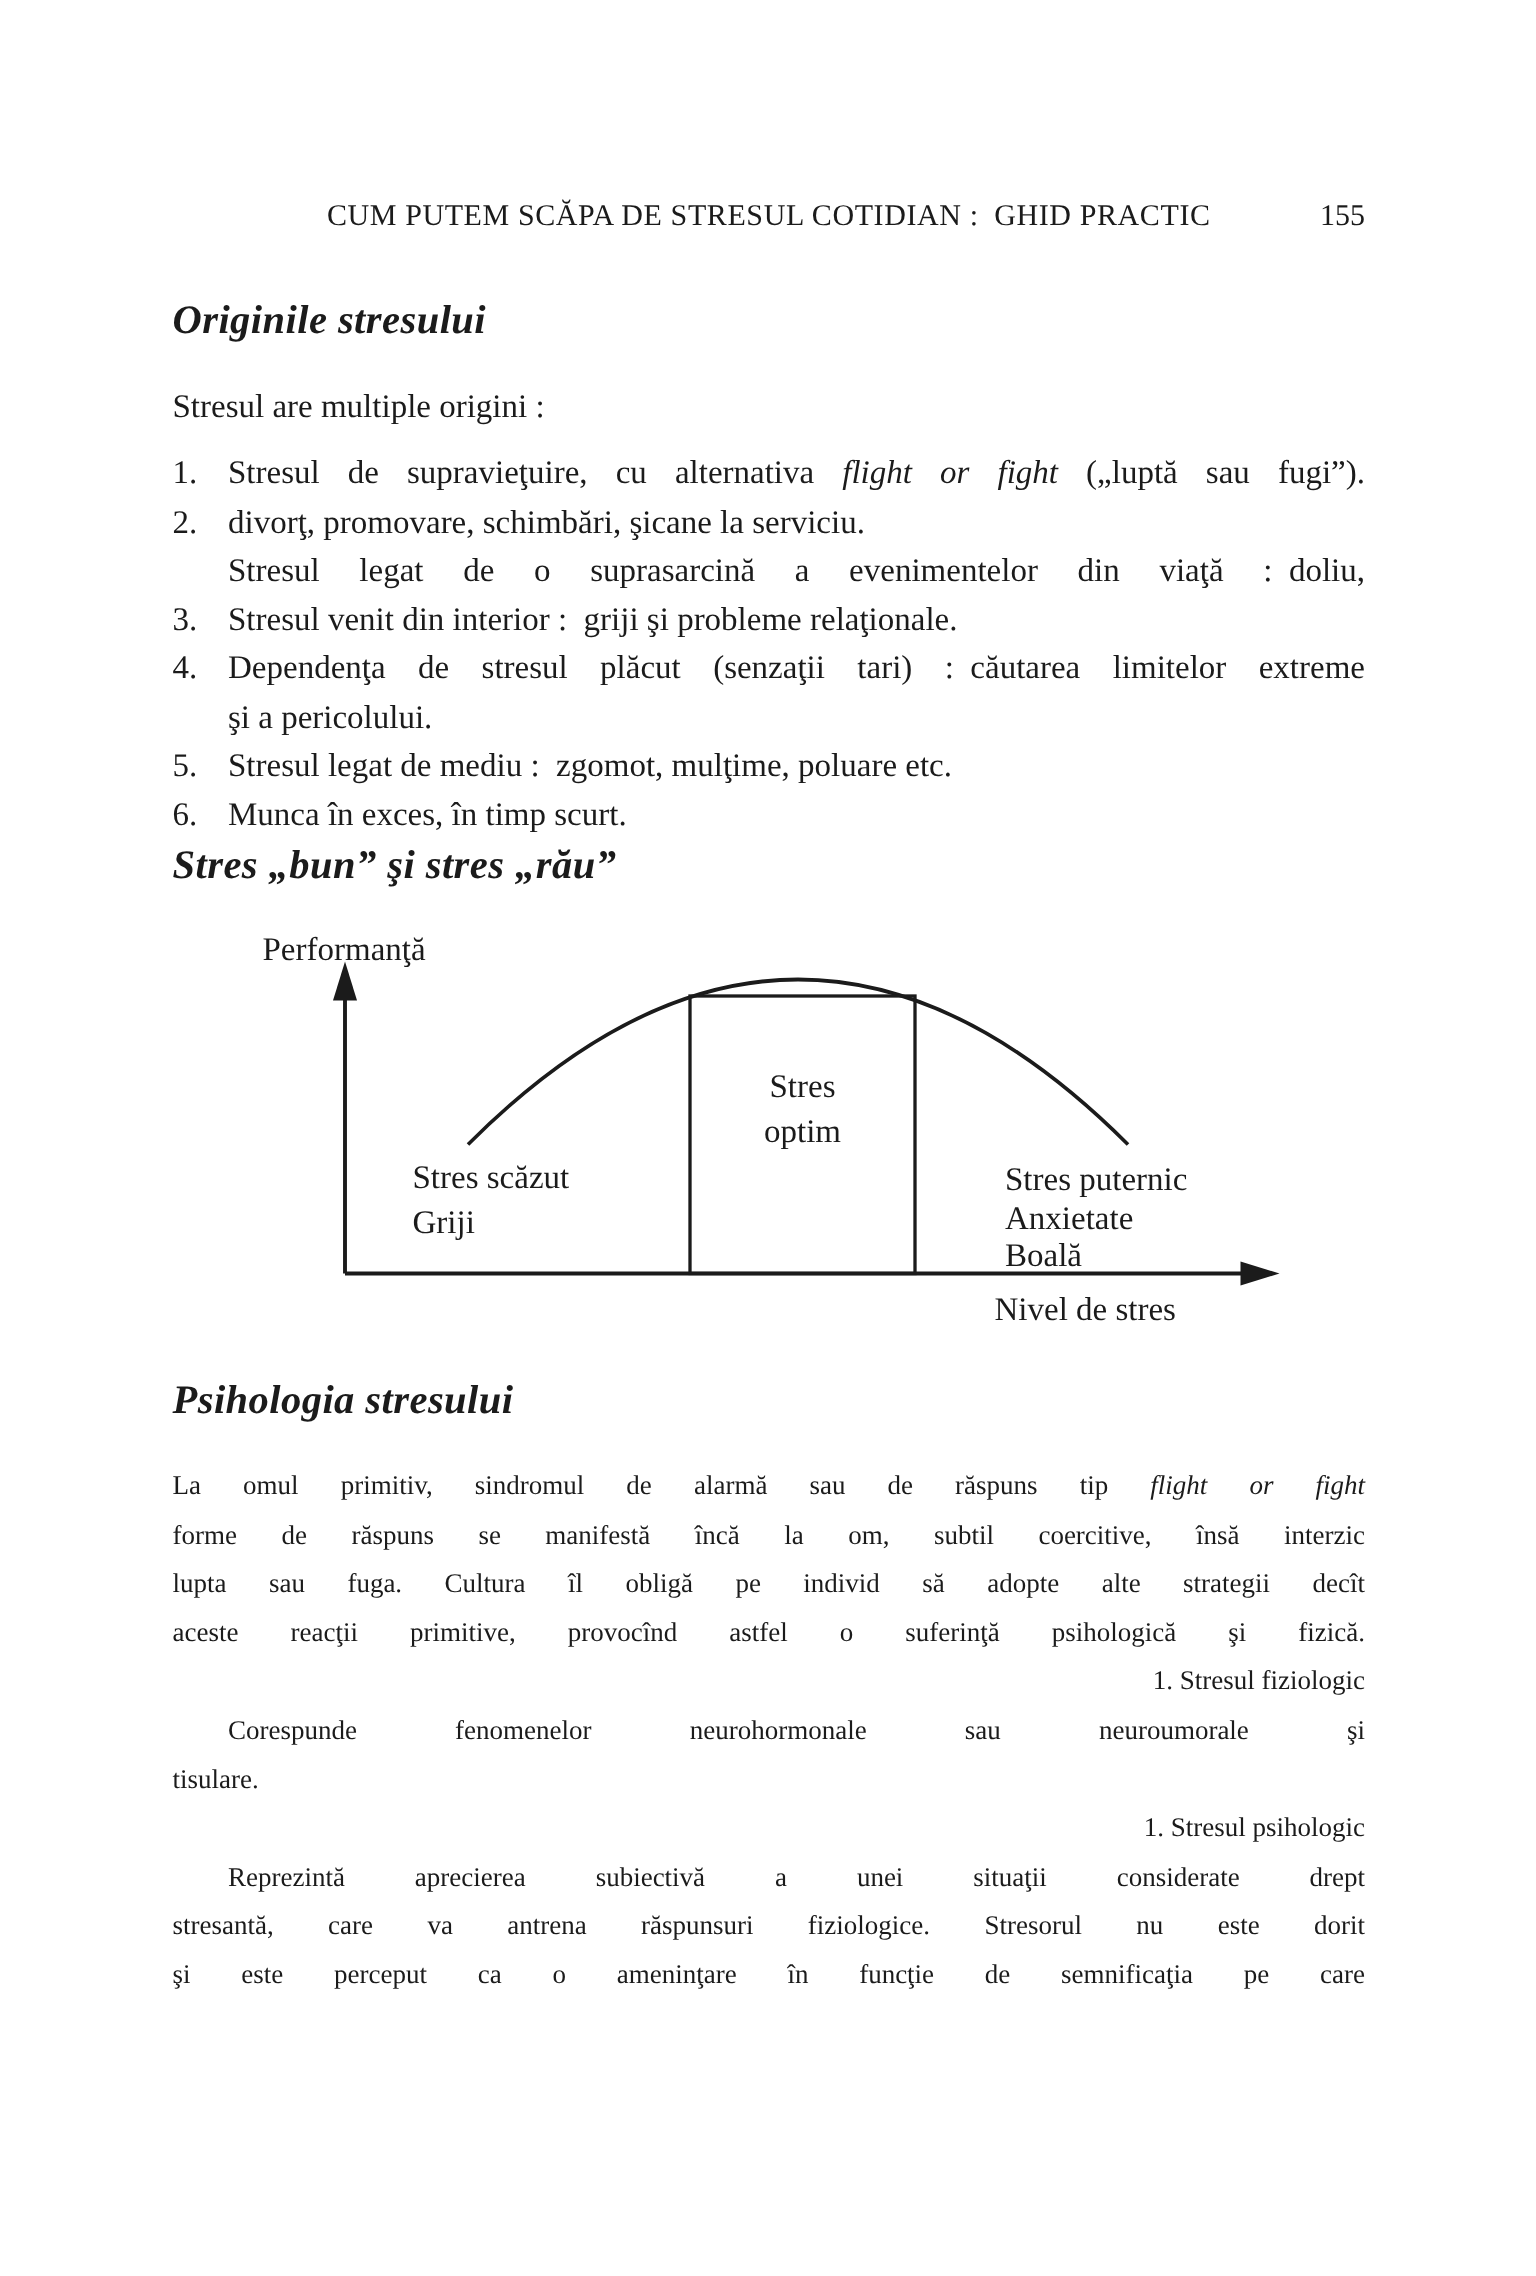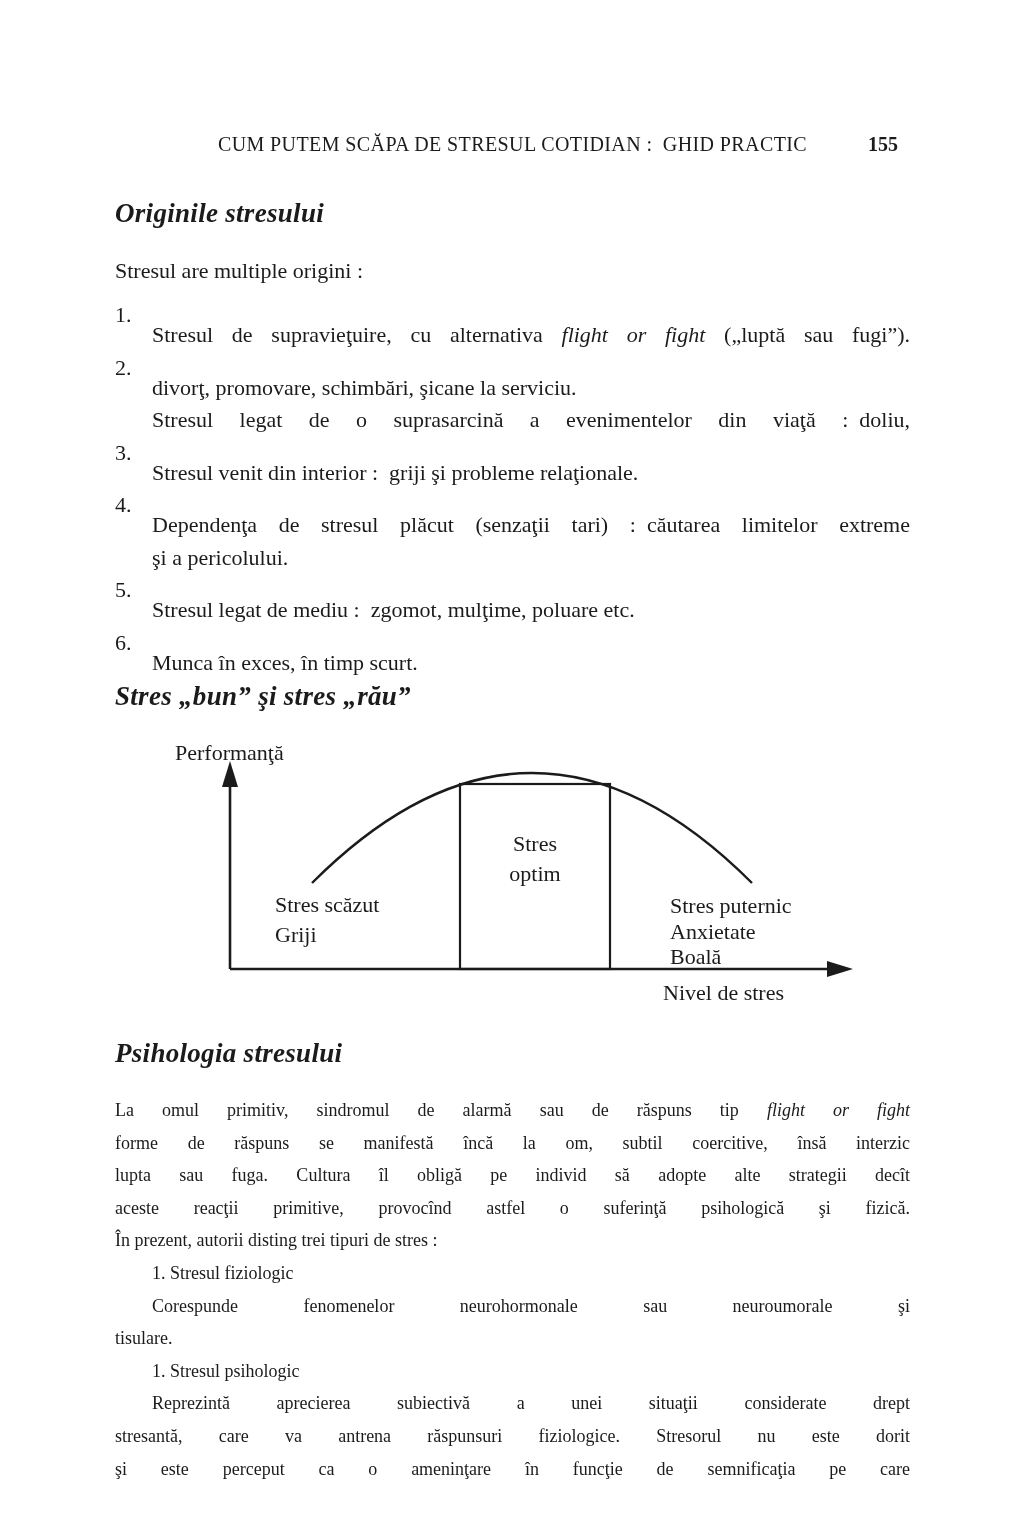--- a/index.html
+++ b/index.html
@@ -14,23 +14,22 @@
     overflow: hidden;
   }
   .header {
     position: relative;
     font-size: 20px; line-height: 24px;
     text-align: center;
     letter-spacing: 0.4px;
     white-space: nowrap;
   }
   .page-num {
-    position: absolute; right: 12px; top: 0;
+    position: absolute; right: 0; top: 0;
     letter-spacing: 0;
-    font-weight: bold;
   }
   .sec-heading {
     font-size: 27px;
     font-style: italic;
     font-weight: bold;
     line-height: 34px;
     margin: 0;
     letter-spacing: 0.3px;
   }
   #h-origins { margin-top: 40px; }
@@ -39,24 +38,24 @@
   .intro {
     font-size: 22px; line-height: 33px;
     margin-top: 24px;
   }
   .olist {
     margin-top: 12px;
     font-size: 22px; line-height: 32.5px;
   }
   .list-item { display: flex; }
   .li-num { flex: 0 0 37px; width: 37px; }
-  .li-text { flex: 1; min-width: 0; margin-top: 20px; }
+  .li-text { flex: 1; min-width: 0; }
   .line {}
   .jl { text-align: justify; text-align-last: justify; }
-  .ind { text-indent: 37px; }
+  .ind { text-indent: 37px; text-align: right; }
   .diagram-wrap { margin-top: 18px; }
   .diagram { display: block; }
   .diagram text {
     font-family: "Liberation Serif", serif;
     font-size: 22px;
     fill: #1b1b1b;
   }
   .paras {
     margin-top: 24px;
     font-size: 18px; line-height: 32.6px;
@@ -147,21 +146,20 @@
   </div>
 
   <h2 class="sec-heading" id="h-psy">Psihologia stresului</h2>
 
   <div class="paras">
       <div class="para">
         <div class="line jl">La omul primitiv, sindromul de alarmă sau de răspuns tip <i>flight or fight</i></div>
         <div class="line jl">forme de răspuns se manifestă încă la om, subtil coercitive, însă interzic</div>
         <div class="line jl">lupta sau fuga. Cultura îl obligă pe individ să adopte alte strategii decît</div>
         <div class="line jl">aceste reacţii primitive, provocînd astfel o suferinţă psihologică şi fizică.</div>
-        <div class="line">În prezent, autorii disting trei tipuri de stres :</div>
       </div>
       <div class="para">
         <div class="line ind">1. Stresul fiziologic</div>
       </div>
       <div class="para">
         <div class="line jl ind">Corespunde fenomenelor neurohormonale sau neuroumorale şi</div>
         <div class="line">tisulare.</div>
       </div>
       <div class="para">
         <div class="line ind">1. Stresul psihologic</div>

